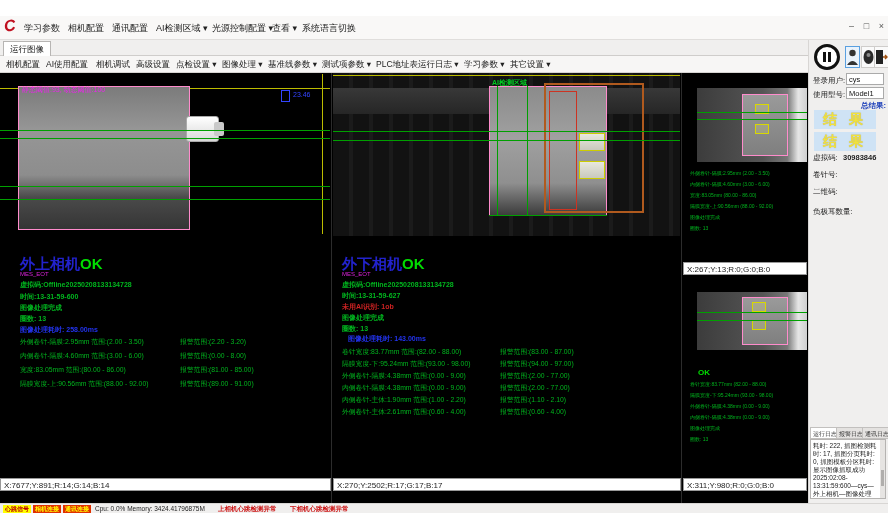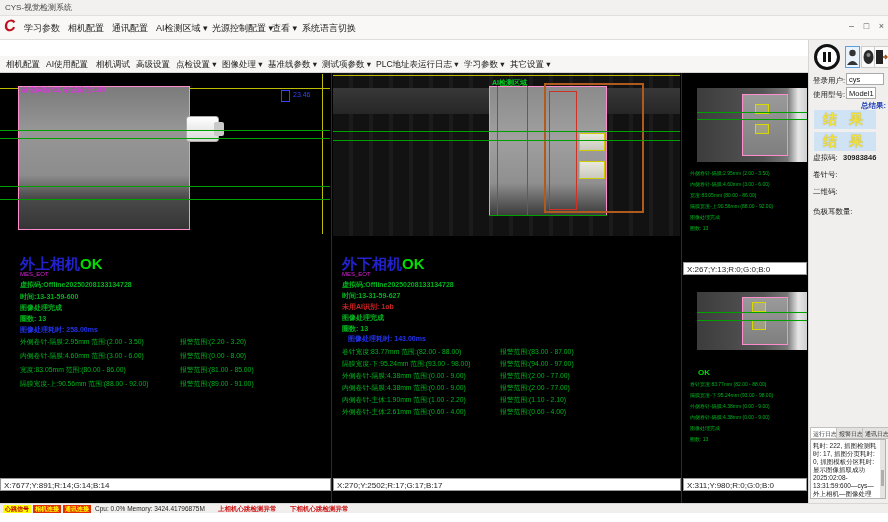--- a/index.html
+++ b/index.html
@@ -102,38 +102,38 @@
   .statusbar { left:0; top:503px; width:888px; height:10px; background:#f0efee; border-top:1px solid #d8d6d4; }
   .badge { position:absolute; top:1px; height:8px; font-size:6px; line-height:8px; padding:0 2px; font-weight:bold; white-space:nowrap; }
   .stat-text { position:absolute; top:1px; font-size:6.5px; line-height:8px; color:#222; white-space:nowrap; }
   .stat-alert { color:#cc1111; font-weight:bold; }
 </style>
 </head>
 <body>
 
 <div id="app">
 
-  <div class="abs titlebar">
-    <span>CYS-视觉检测系统</span>
-  </div>
 
   <div class="abs menubar">
     <span class="logo">C</span>
     <span class="menu-item" style="left:24px">学习参数</span>
     <span class="menu-item" style="left:68px">相机配置</span>
     <span class="menu-item" style="left:112px">通讯配置</span>
     <span class="menu-item" style="left:156px">AI检测区域 ▾</span>
     <span class="menu-item" style="left:212px">光源控制配置 ▾</span>
     <span class="menu-item" style="left:272px">查看 ▾</span>
     <span class="menu-item" style="left:302px">系统语言切换</span>
     <span class="win-btn" style="left:845px">–</span>
     <span class="win-btn" style="left:860px">□</span>
     <span class="win-btn" style="left:875px">×</span>
   </div>
 
+  <div class="abs tabstrip">
+    <span class="tab-sel">运行图像</span>
+  </div>
 
   <div class="abs toolbar">
     <span class="tool-item" style="left:6px">相机配置</span>
     <span class="tool-item" style="left:46px">AI使用配置</span>
     <span class="tool-item" style="left:96px">相机调试</span>
     <span class="tool-item" style="left:136px">高级设置</span>
     <span class="tool-item" style="left:176px">点检设置 ▾</span>
     <span class="tool-item" style="left:222px">图像处理 ▾</span>
     <span class="tool-item" style="left:268px">基准线参数 ▾</span>
     <span class="tool-item" style="left:322px">测试项参数 ▾</span>
@@ -164,21 +164,21 @@
   <div class="icon-btn" style="left:874px">
     <svg width="13" height="20" viewBox="0 0 13 20">
       <rect x="1" y="3" width="7" height="14" fill="#222"></rect>
         <path d="M8 10 l4 0 m-2 -2 l2 2 l-2 2" stroke="#a05010" stroke-width="1.4" fill="none"></path>
     </svg>
   </div>
 
   <span class="side-label" style="left:813px; top:76px">登录用户:</span>
   <span class="side-input" style="left:846px; top:73px; width:38px; height:12px">cys</span>
   <span class="side-label" style="left:813px; top:90px">使用型号:</span>
-  <span class="side-input" style="left:846px; top:87px; width:30px; height:12px">Model1</span>
+  <span class="side-input" style="left:846px; top:87px; width:38px; height:12px">Model1</span>
   <span class="side-label blue" style="left:813px; top:101px">总结果:</span>
   <div class="result-box" style="top:110px">结 果</div>
   <div class="result-box" style="top:132px">结 果</div>
   <span class="side-label" style="left:813px; top:153px">虚拟码:</span>
   <span class="side-label" style="left:843px; top:153px; font-weight:bold">30983846</span>
   <span class="side-label" style="left:813px; top:170px">卷针号:</span>
   <span class="side-label" style="left:813px; top:187px">二维码:</span>
   <span class="side-label" style="left:813px; top:207px">负极耳数量:</span>
 
   <span class="log-tab sel" style="left:810px">运行日志</span>

